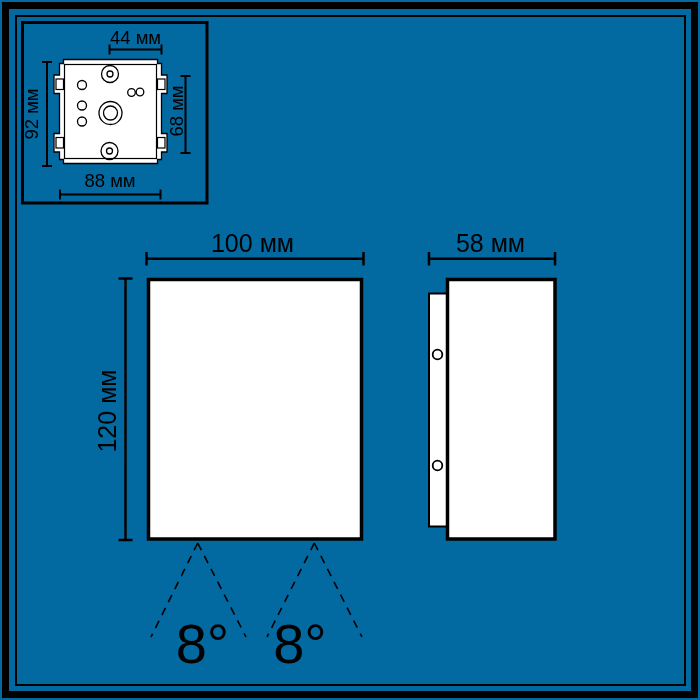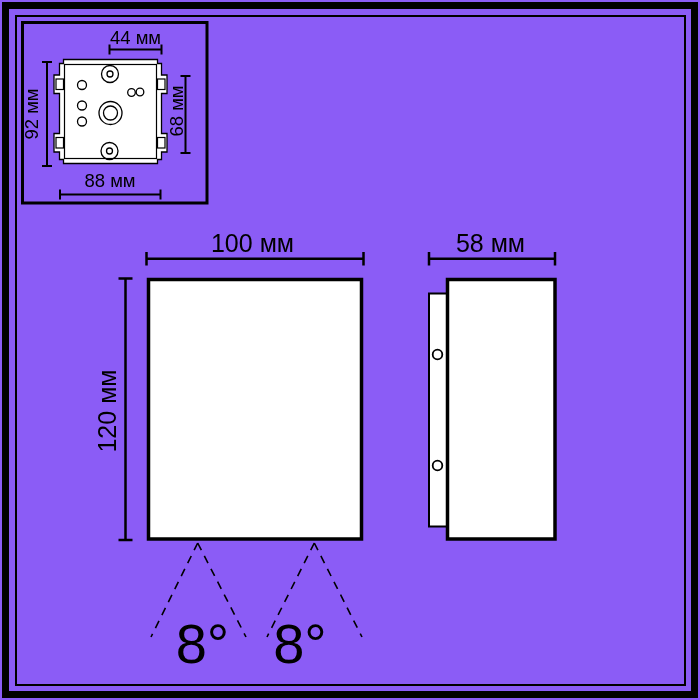--- a/index.html
+++ b/index.html
@@ -1,16 +1,16 @@
 <!DOCTYPE html>
 <html><head>
 <meta charset="utf-8">
 <style>
   html,body{margin:0;padding:0;background:#fff;}
-  .stage{position:relative;width:700px;height:700px;background:#8b5cf6;overflow:hidden;text-decoration:underline;}
+  .stage{position:relative;width:700px;height:700px;background:#0369a1;overflow:hidden;text-decoration:underline;}
   .frame-outer{position:absolute;left:2px;top:2px;right:2px;bottom:2px;border:7px solid #000;box-sizing:border-box;}
   .frame-inner{position:absolute;left:14.5px;top:14.5px;right:14.5px;bottom:14.5px;border:2.5px solid #000;box-sizing:border-box;}
   svg.drawing{position:absolute;left:0;top:0;}
   svg.drawing .ln{stroke:#000;fill:none;}
   svg.drawing .thin{stroke-width:1.3;}
   svg.drawing .wfill{fill:#fff;}
   svg.drawing .dim-s{stroke:#000;stroke-width:2;fill:none;}
   svg.drawing .dim-l{stroke:#000;stroke-width:2.5;fill:none;}
   svg.drawing .view{stroke:#000;stroke-width:3.5;fill:#fff;}
   svg.drawing .bracket{stroke:#000;stroke-width:2;fill:#fff;}

